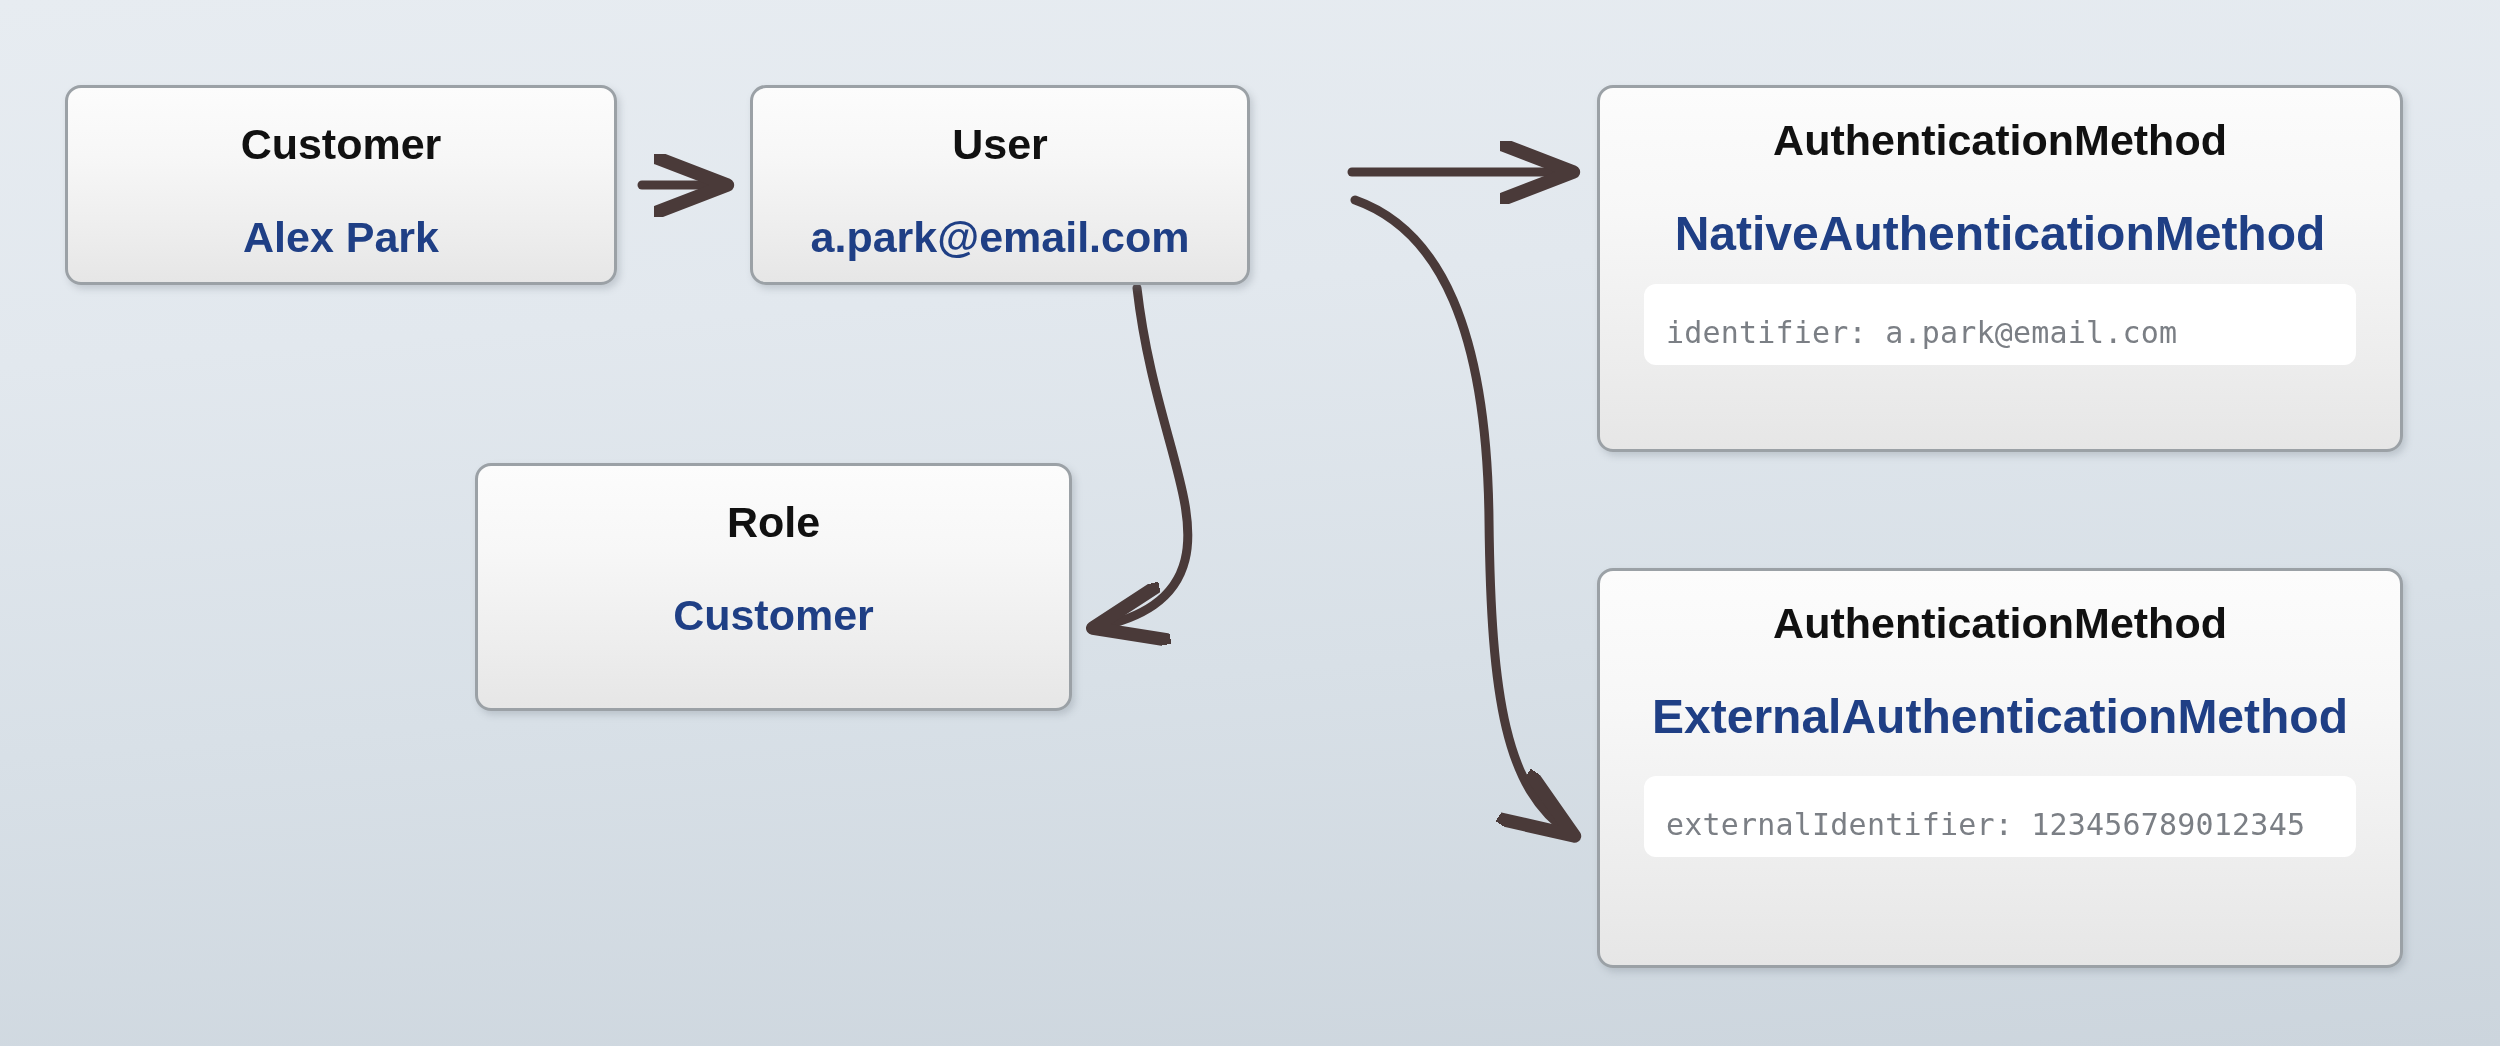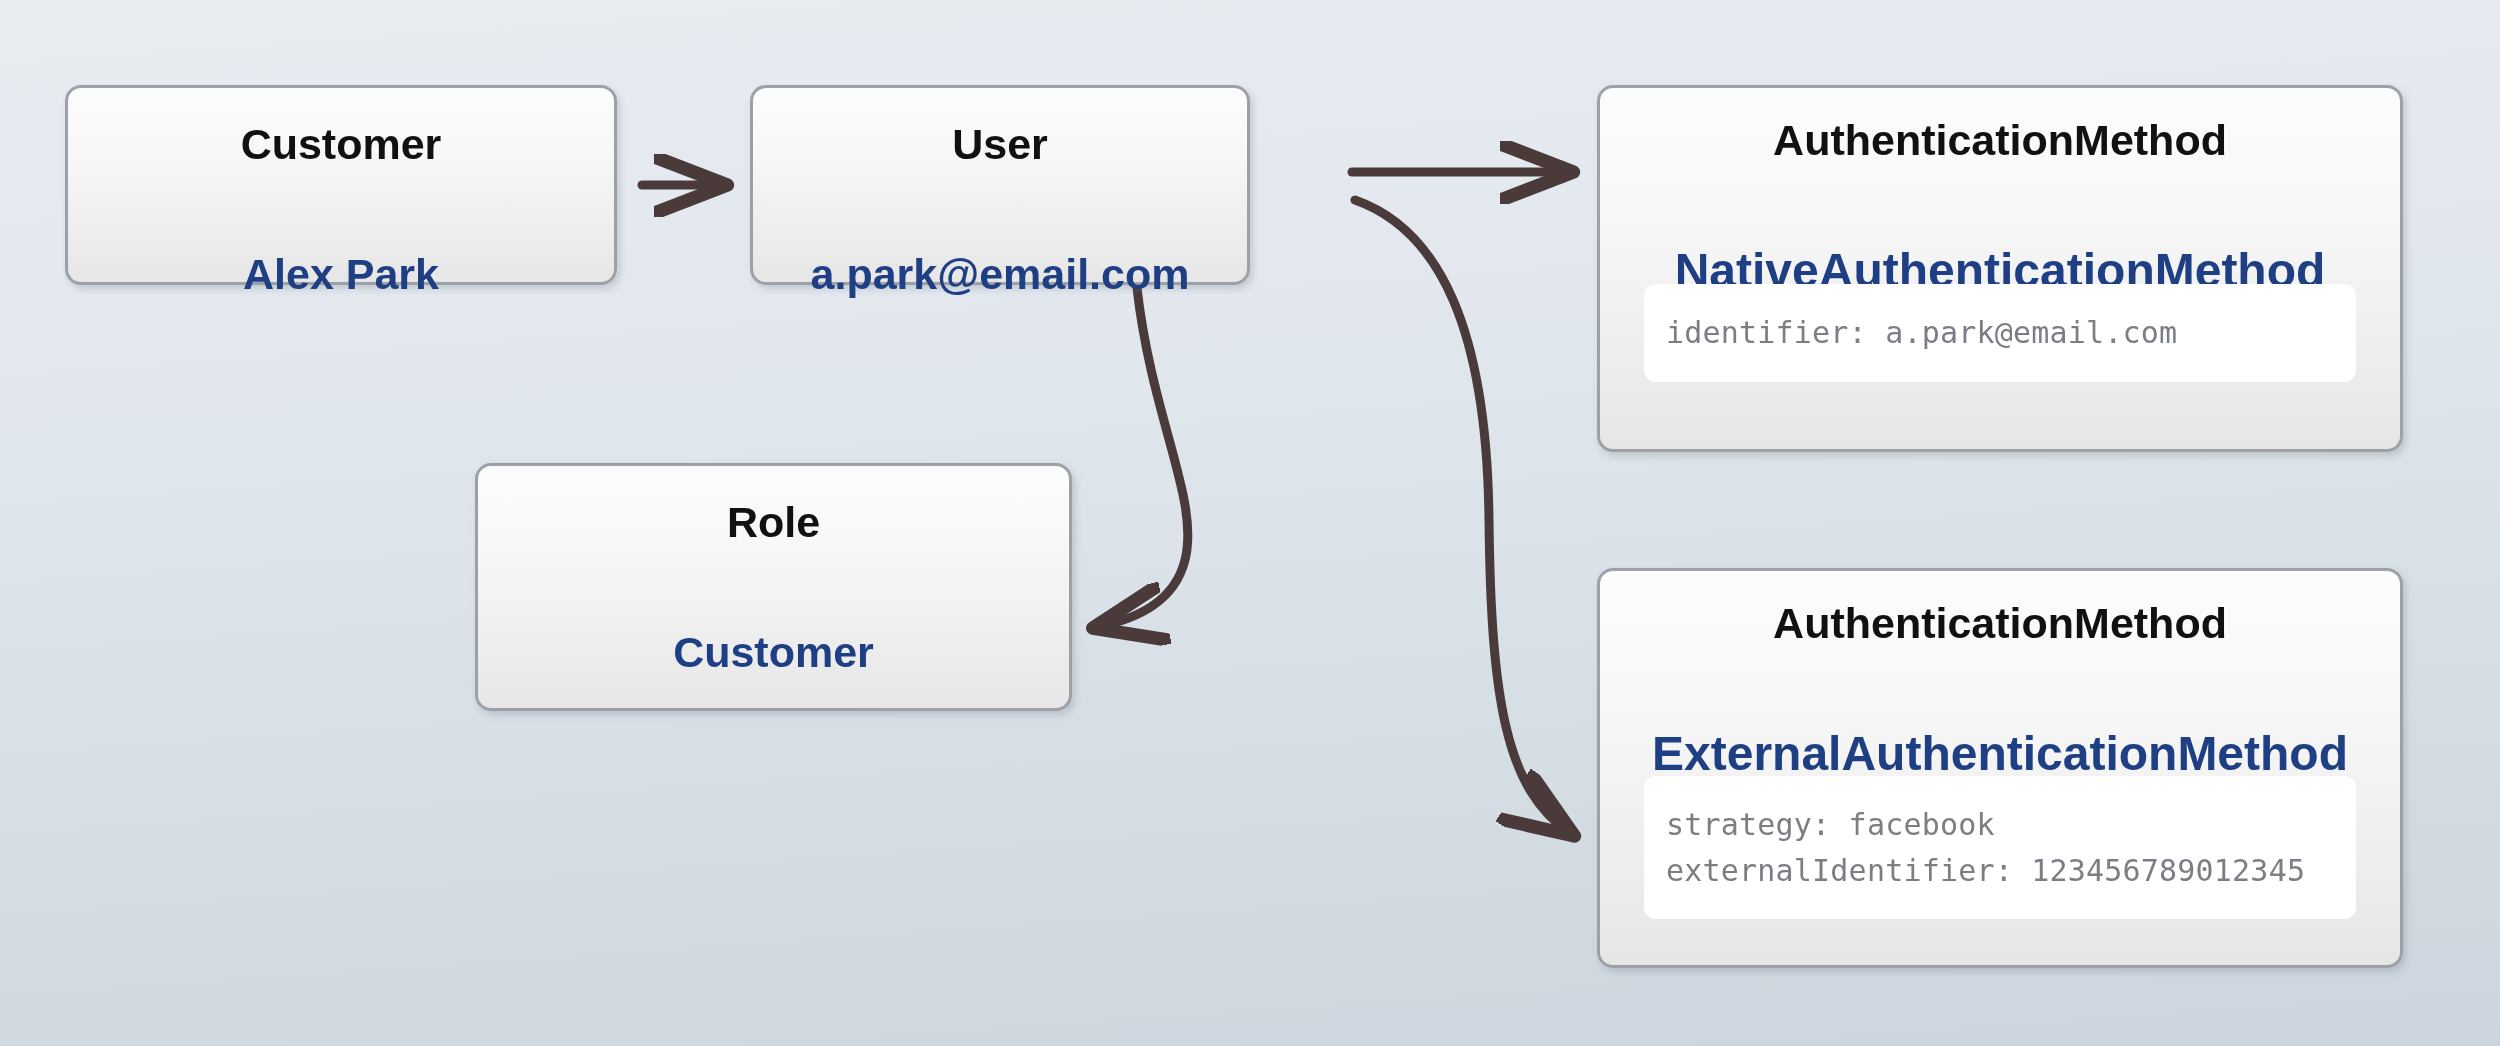--- a/index.html
+++ b/index.html
@@ -35,21 +35,20 @@
     position: absolute;
     z-index: 2;
     box-sizing: border-box;
     border: 3px solid #9ba1a6;
     border-radius: 16px;
     background: linear-gradient(to bottom, #fcfcfc 0%, #f7f7f7 35%, #ededed 75%, #e6e6e6 100%);
     box-shadow: 3px 4px 7px rgba(120,130,140,0.30);
     display: flex;
     flex-direction: column;
     align-items: center;
-    gap: 37px;
   }
   .node-type {
     color: #111111;
     font-weight: bold;
     text-align: center;
     line-height: 1.05;
     white-space: nowrap;
   }
   .node-value {
     color: #1f3f85;
@@ -67,21 +66,21 @@
   .card-lg .node-type  { font-size: 43px; margin-top: 30px; }
   .card-lg .node-value { font-size: 48px; margin-top: 46px; }
 
   
   .code-panel {
     position: absolute;
     left: 44px;
     right: 44px;
     background: #ffffff;
     border-radius: 12px;
-    padding: 26px 24px 26px 22px;
+    padding: 26px 24px 9px 22px;
     box-sizing: border-box;
   }
   .code-line {
     font-family: "DejaVu Sans Mono", "Liberation Mono", monospace;
     font-size: 30px;
     color: #7b7f85;
     line-height: 1.52;
     white-space: pre;
     letter-spacing: 0.2px;
   }
@@ -137,18 +136,17 @@
     <div class="node-value">NativeAuthenticationMethod</div>
     <div class="code-panel">
       <div class="code-line">identifier: a.park@email.com</div>
     </div>
   </div>
 
   <div class="node card-lg" id="node-external">
     <div class="node-type">AuthenticationMethod</div>
     <div class="node-value">ExternalAuthenticationMethod</div>
     <div class="code-panel">
-      <div class="code-line">strategy: facebook</div>
       <div class="code-line">externalIdentifier: 123456789012345</div>
     </div>
   </div>
 
 </div>
 
 </body></html>

